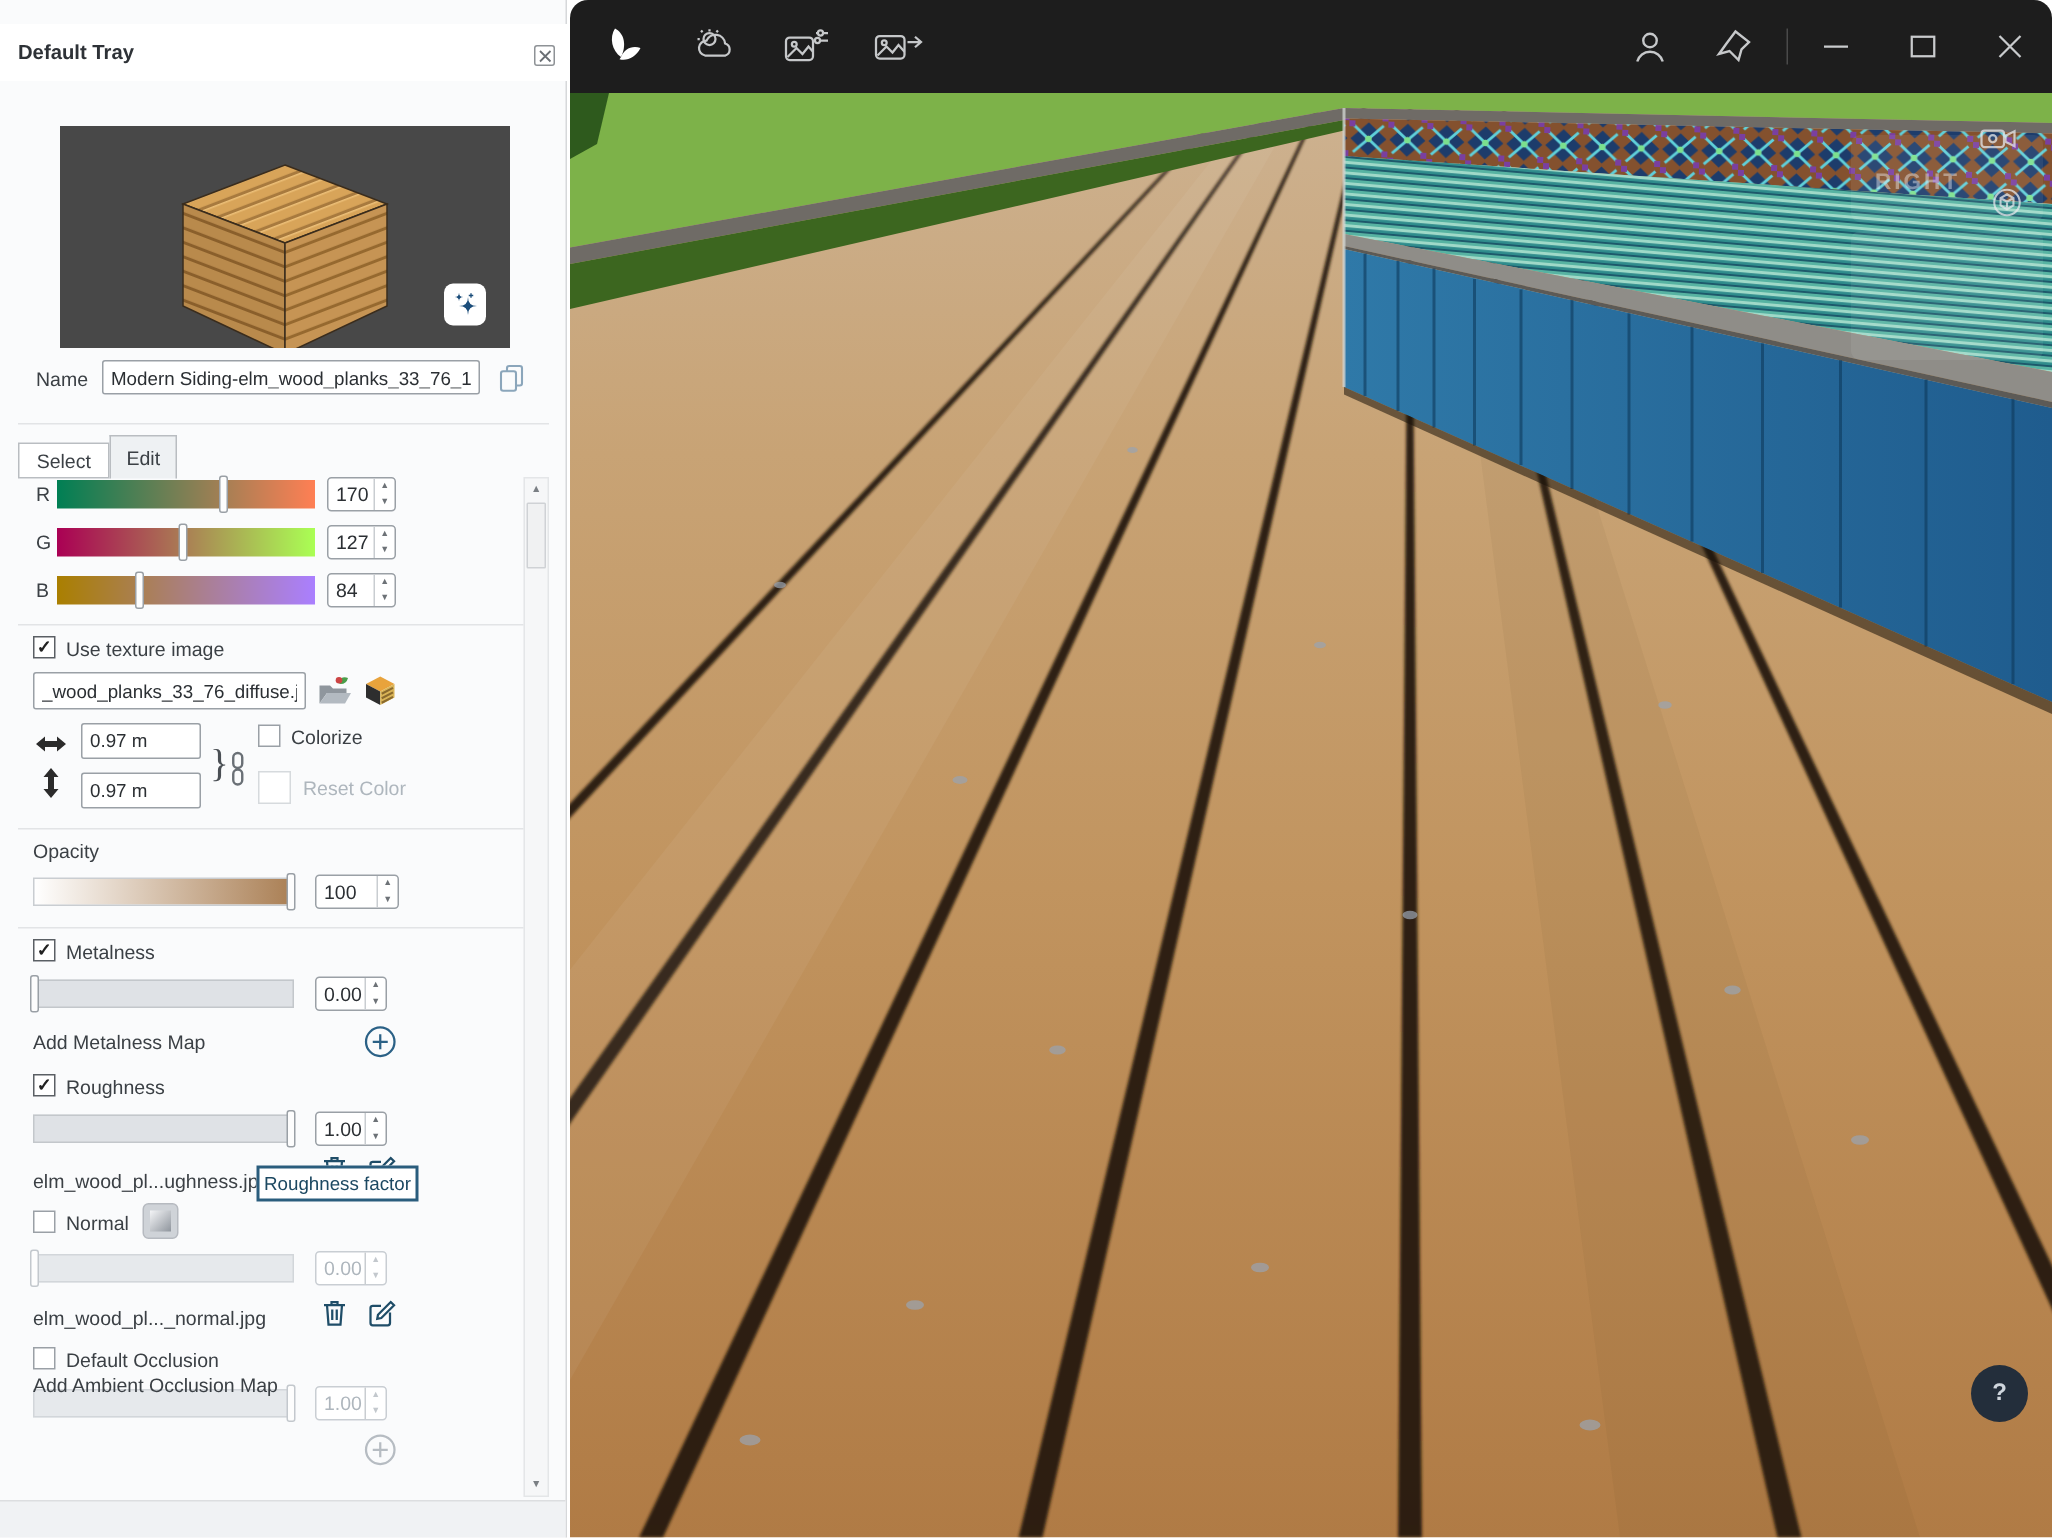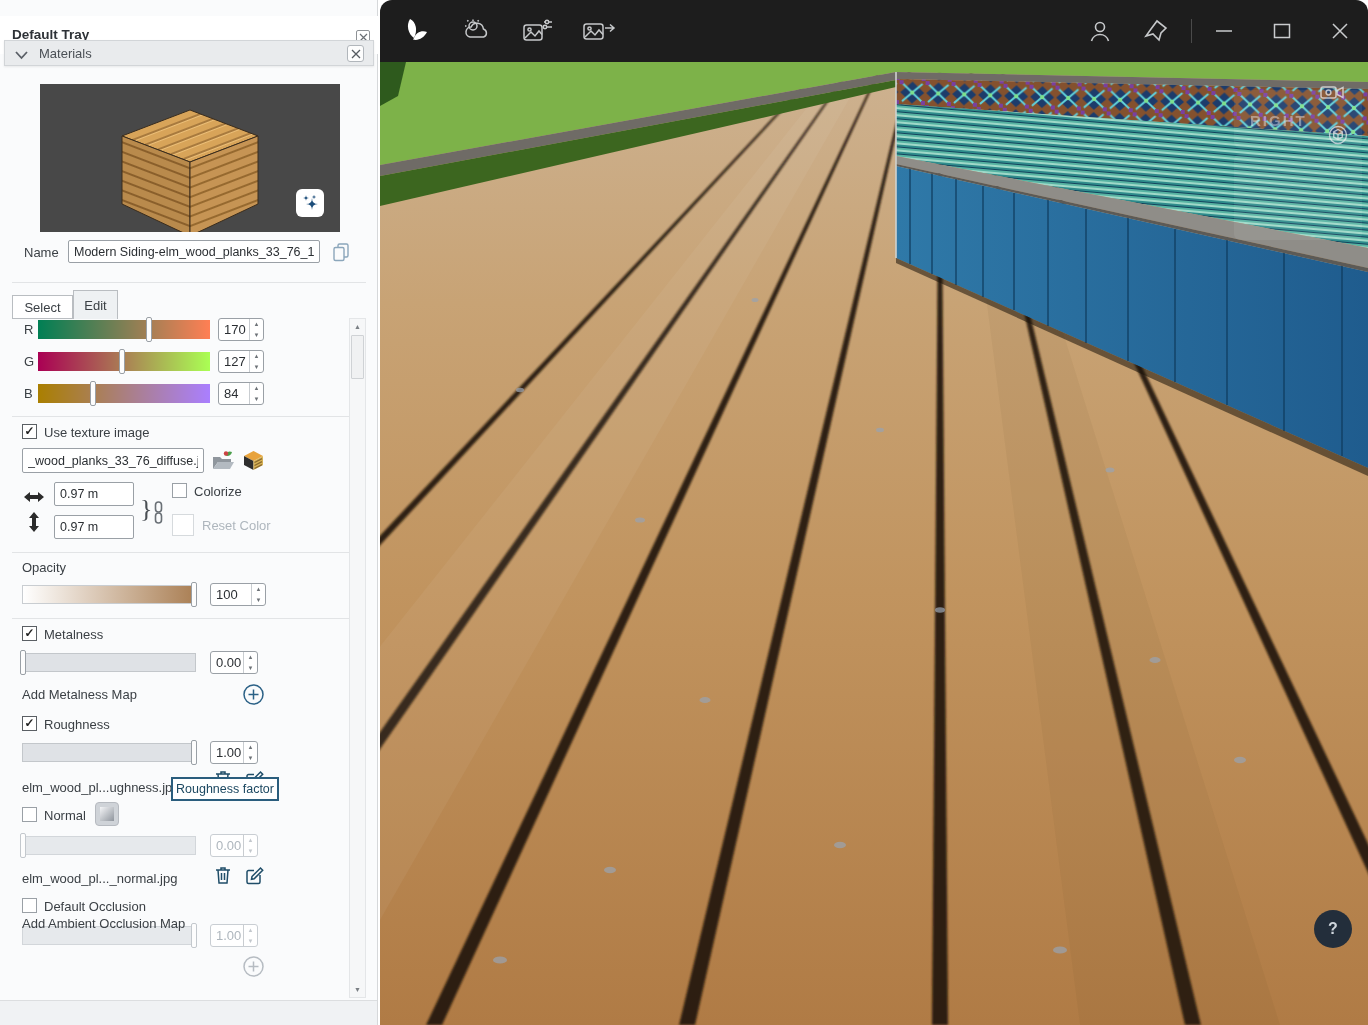--- a/index.html
+++ b/index.html
@@ -102,33 +102,20 @@
 
   <div id="tray-titlebar">
     <div id="tray-title">Default Tray</div>
     <div class="winbox-close">
       <svg width="9" height="9" viewBox="0 0 9 9">
           <path d="M1,1 L8,8 M8,1 L1,8" stroke="#6a6f74" stroke-width="1.2"></path>
         </svg>
     </div>
   </div>
 
-  <div id="mat-header">
-    <span id="mat-chevron">
-      <svg width="15" height="12" viewBox="0 0 15 12">
-          <polyline points="2,3 7.5,9 13,3" fill="none" stroke="#5a5f66" stroke-width="1.8"></polyline>
-        </svg>
-    </span>
-    <span id="mat-title">Materials</span>
-    <span id="mat-close">
-      <svg width="10" height="10" viewBox="0 0 10 10">
-          <path d="M1,1 L9,9 M9,1 L1,9" stroke="#565b61" stroke-width="1.3"></path>
-        </svg>
-    </span>
-  </div>
 
   <div id="preview">
     <svg width="300" height="148" viewBox="0 0 300 148">
       <defs>
         <pattern id="p-top" width="300" height="9" patternUnits="userSpaceOnUse" patternTransform="rotate(-21 150 50)">
           <rect width="300" height="9" fill="#d8a459"></rect>
             <rect y="0" width="300" height="1" fill="#ecbf78"></rect>
             <rect y="7" width="300" height="2" fill="#a87a3e"></rect>
         </pattern>
         <pattern id="p-left" width="300" height="9" patternUnits="userSpaceOnUse" patternTransform="rotate(21 110 100)">

